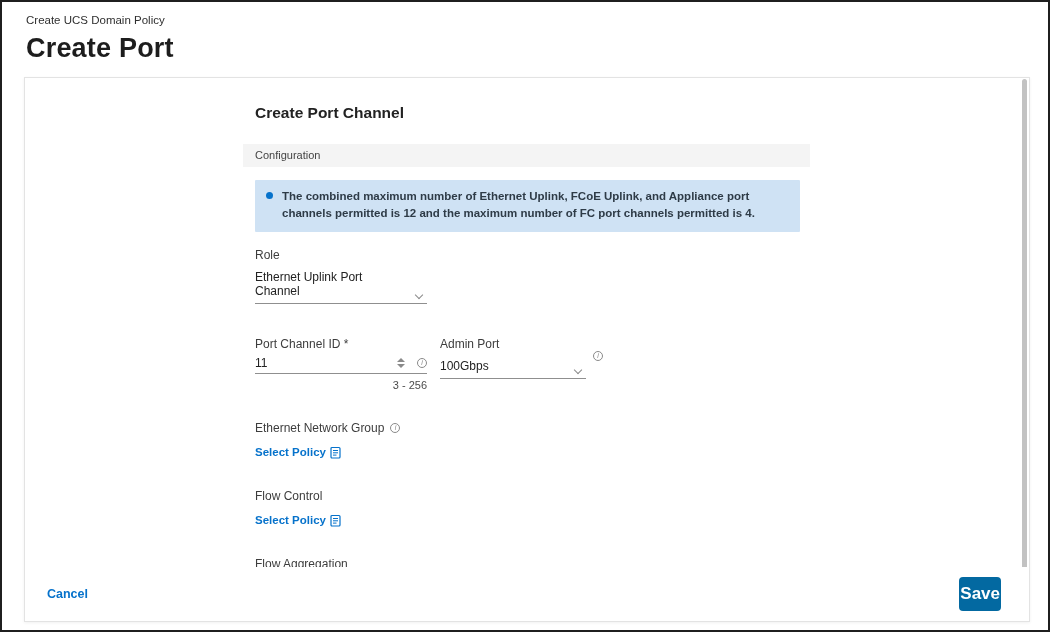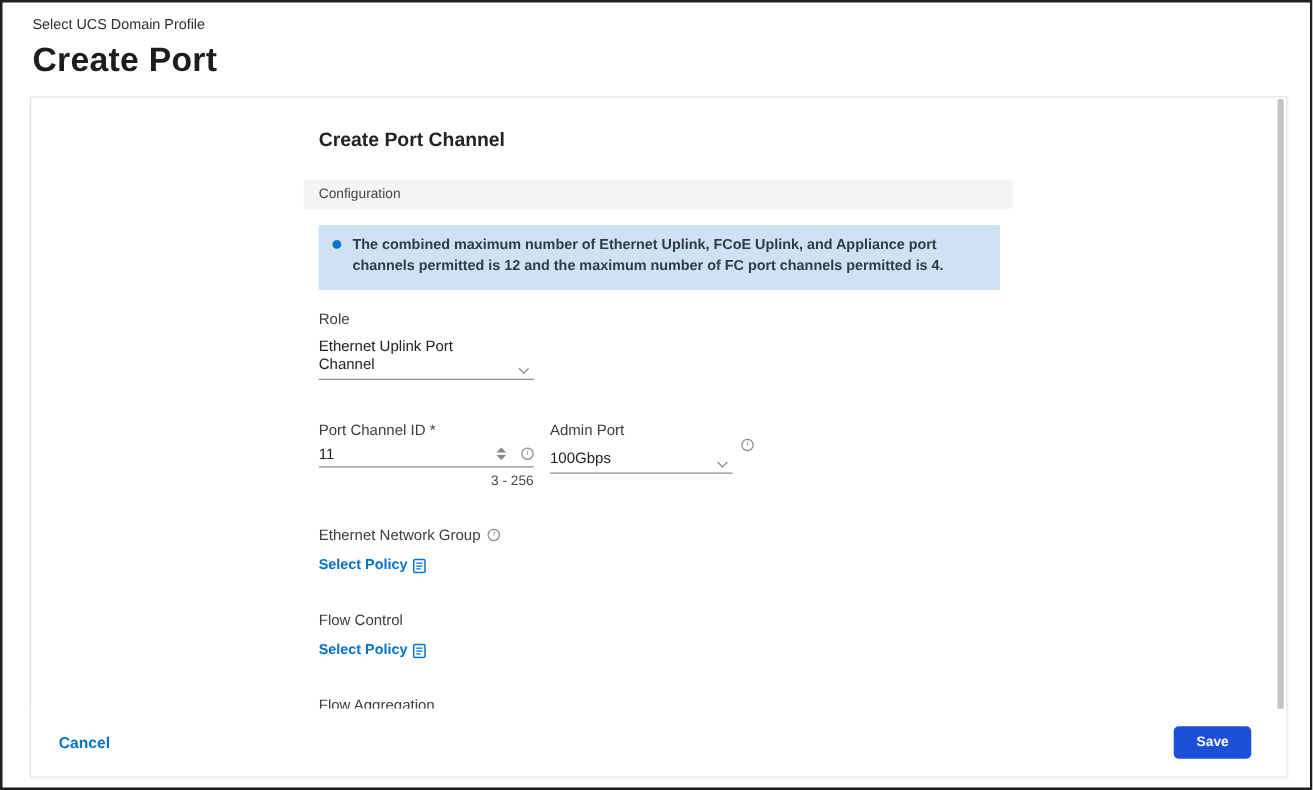--- a/index.html
+++ b/index.html
@@ -113,32 +113,32 @@
   
   .card-footer{
     position:absolute; left:0; right:0; bottom:0; height:54px;
     display:flex; align-items:center; justify-content:space-between;
     padding:0 28px 0 22px; background:#fff;
   }
   .cancel-link{
     font-size:12.5px; font-weight:700; color:#0672cb; text-decoration:none; cursor:pointer;
   }
   .save-button{
-    background:#1d4ed8; color:#fff; border:none; border-radius:4px;
+    background:#0369a1; color:#fff; border:none; border-radius:4px;
     font-family:"Liberation Sans","DejaVu Sans",sans-serif;
-    font-size:11px; font-weight:700; padding:7px 18px; cursor:pointer;
+    font-size:17px; font-weight:700; padding:7px 1px; cursor:pointer;
   }
 </style>
 </head>
 <body>
 
 <div class="viewport">
 
   <header class="page-header">
-    <div class="breadcrumb">Select UCS Domain Profile</div>
+    <div class="breadcrumb">Create UCS Domain Policy</div>
     <h1 class="page-title">Create Port</h1>
   </header>
 
   <section class="card">
 
     <div class="card-content">
 
       <h2 class="panel-heading">Create Port Channel</h2>
 
       <div class="section-bar">Configuration</div>

